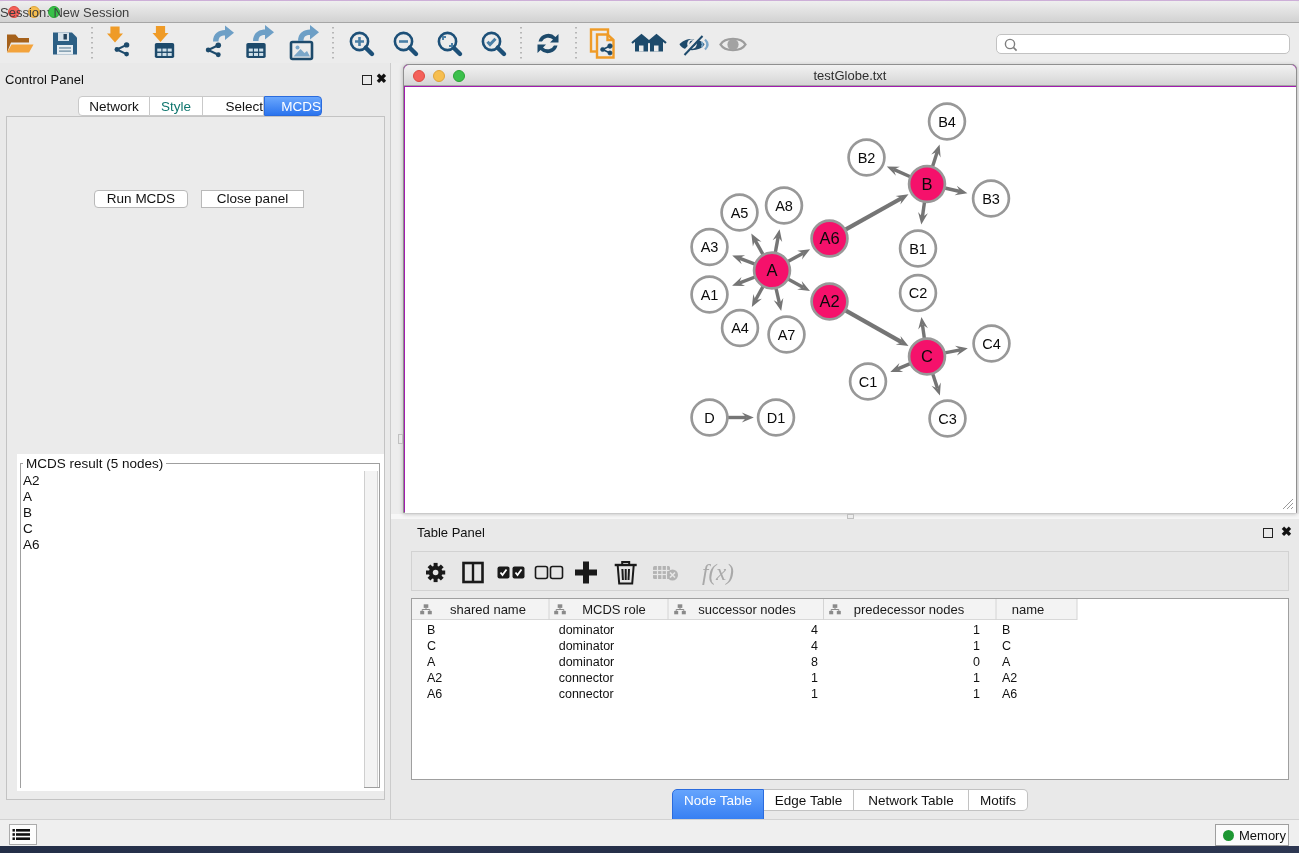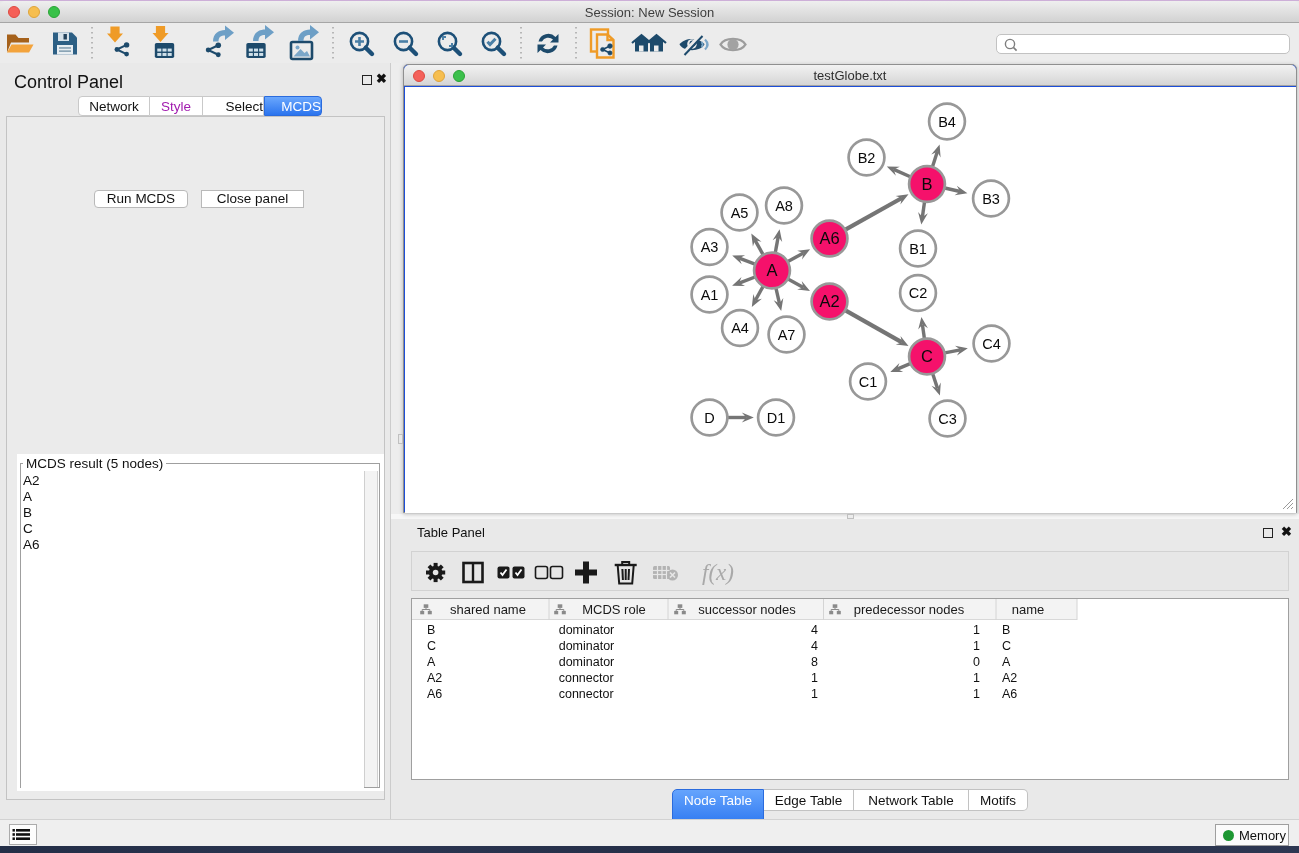--- a/index.html
+++ b/index.html
@@ -11,21 +11,21 @@
 </style>
 </head>
 <body>
 
 <div class="abs" style="left:0;top:0;width:1299px;height:1px;background:#cdafd8"></div>
 
 <div class="abs" style="left:0;top:1px;width:1299px;height:22px;background:linear-gradient(#efefef,#d2d2d2);border-bottom:1px solid #a6a6a6;border-radius:5px 5px 0 0">
   <div class="ttl-dot" style="left:8px;top:5px;background:#f56058;border:0.5px solid #dd4a41"></div>
   <div class="ttl-dot" style="left:28px;top:5px;background:#f6be4f;border:0.5px solid #dfa43a"></div>
   <div class="ttl-dot" style="left:48px;top:5px;background:#38c148;border:0.5px solid #2aa436"></div>
-  <div class="abs" style="left:0;width:1299px;top:4px;text-align:center;font-size:13px;color:#3e3e3e">Session: New Session</div>
+  <div class="abs" style="left:0;width:1299px;top:4px;font-size:13px;color:#3e3e3e">Session: New Session</div>
 </div>
 
 <div class="abs" id="toolbar" style="left:0;top:23px;width:1299px;height:40px;background:#ececec">
   <svg width="1299" height="40" style="position:absolute;left:0;top:0">
 <defs>
 <g id="mag">
           <circle cx="0" cy="0" r="8.6" fill="none" stroke="#1d5078" stroke-width="2.6"></circle>
           <path d="M6.2 6.2 L12.5 12.5" stroke="#1d5078" stroke-width="4.4" stroke-linecap="round"></path>
         </g>
 <g id="share">
@@ -163,29 +163,29 @@
 <div style="position:absolute;left:996px;top:10.5px;width:294px;height:20px;background:#fff;border:1px solid #c2c2c2;border-radius:5px">
 <svg width="16" height="16" style="position:absolute;left:6px;top:2px">
         <circle cx="7" cy="7" r="4.6" fill="none" stroke="#7e7e7e" stroke-width="1.4"></circle>
         <path d="M10.4 10.4 L13.6 13.6" stroke="#7e7e7e" stroke-width="1.6"></path>
       </svg>
 </div>
 
 </div>
 
 <div class="abs" style="left:0;top:63px;width:390px;height:756px;background:#e9e9e9">
-  <div class="abs" style="left:14px;top:9px;font-size:18px;color:#111">Control Panel</div>
+  <div class="abs" style="left:5px;top:9px;font-size:13px;color:#111">Control Panel</div>
   <div class="abs" style="left:362px;top:12px;width:10px;height:10px;border:1.5px solid #222"></div>
   <div class="abs" style="left:376px;top:8px;font-size:13px;font-weight:bold;color:#111">✖</div>
 
   <div class="abs" style="left:6px;top:53px;width:379px;height:684px;background:#ebebeb;border:1px solid #c3c3c3"></div>
 
   <div class="abs" style="left:78px;top:33px;width:244px;height:14px;font-size:13.5px">
     <div class="abs" style="left:0;top:0;width:72px;height:20px;background:#fff;border:1px solid #c9c9c9;border-radius:4px 0 0 4px;text-align:center;line-height:19px;color:#111">Network</div>
-    <div class="abs" style="left:72px;top:0;width:53px;height:20px;background:#fff;border:1px solid #c9c9c9;border-left:none;text-align:center;line-height:19px;color:#a21caf">Style</div>
+    <div class="abs" style="left:72px;top:0;width:53px;height:20px;background:#fff;border:1px solid #c9c9c9;border-left:none;text-align:center;line-height:19px;color:#0f766e">Style</div>
     <div class="abs" style="left:125px;top:0;width:61px;height:20px;background:#fff;border:1px solid #c9c9c9;border-left:none;text-align:right;line-height:19px;color:#111">Select</div>
     <div class="abs" style="left:186px;top:0;width:58px;height:20px;background:linear-gradient(#6aa7fd,#2b74ee);border:1px solid #2a6bdd;border-radius:0 4px 4px 0;text-align:right;line-height:19px;color:#fff">MCDS</div>
   </div>
 
 
 
   <div class="abs" style="left:94px;top:127px;width:94px;height:18px;background:#fff;border:1px solid #b9b9b9;border-radius:4px;text-align:center;font-size:13.5px;line-height:16px;color:#111">Run MCDS</div>
   <div class="abs" style="left:201px;top:127px;width:103px;height:18px;background:#fff;border:1px solid #b9b9b9;border-radius:0;text-align:center;font-size:13.5px;line-height:16px;color:#111">Close panel</div>
 
   <div class="abs" style="left:17px;top:391px;width:367px;height:337px;background:#fff"></div>
@@ -193,21 +193,21 @@
   <div class="abs" style="left:23px;top:393px;background:#fff;padding:0 3px;font-size:13.5px;color:#111">MCDS result (5 nodes)</div>
   <div class="abs" style="left:21px;top:410px;width:343px;height:317px;background:#fff;font-size:13.5px;color:#111;line-height:16px;padding-left:2px">A2<br>A<br>B<br>C<br>A6</div>
   <div class="abs" style="left:364px;top:408px;width:14px;height:316px;background:#f3f3f3;border-left:1px solid #cfcfcf;border-right:1px solid #cfcfcf"></div>
 </div>
 
 <div class="abs" style="left:390px;top:63px;width:1px;height:756px;background:#cccccc"></div>
 
 <div class="abs" style="left:391px;top:63px;width:908px;height:456px;background:#ededed"></div>
 <div class="abs" style="left:391px;top:513.5px;width:908px;height:5.5px;background:#f7f7f7"></div>
 
-<div class="abs" style="left:403px;top:64px;width:894px;height:449px;background:#1d4ed8;border:1px solid #8f8f8f;border-radius:5px 5px 0 0;box-shadow:0 1px 4px rgba(0,0,0,0.25)">
+<div class="abs" style="left:403px;top:64px;width:894px;height:449px;background:#a21caf;border:1px solid #8f8f8f;border-radius:5px 5px 0 0;box-shadow:0 1px 4px rgba(0,0,0,0.25)">
   <div class="abs" style="left:0;top:0;width:892px;height:21px;background:linear-gradient(#f2f2f2,#d5d5d5);border-bottom:1px solid #a3a3a3;border-radius:5px 5px 0 0">
     <div class="ttl-dot" style="left:9px;top:4.5px;background:#f4615a;border:0.5px solid #dd4a41"></div>
     <div class="ttl-dot" style="left:29px;top:4.5px;background:#f6be4f;border:0.5px solid #dfa43a"></div>
     <div class="ttl-dot" style="left:49px;top:4.5px;background:#3cc04c;border:0.5px solid #2aa436"></div>
     <div class="abs" style="left:0;width:892px;top:3px;text-align:center;font-size:13px;color:#2e2e2e">testGlobe.txt</div>
   </div>
   <div class="abs" id="canvas" style="left:1px;top:22px;width:891px;height:426px;background:#fff;overflow:hidden">
     <svg width="891" height="426" style="position:absolute;left:0;top:0" font-family="'Liberation Sans',sans-serif">
         <line x1="350.0" y1="190.0" x2="334.1" y2="196.1" stroke="#757575" stroke-width="3.4"></line>
         <polygon points="327.1,198.8 336.5,189.9 334.1,196.1 340.1,199.1" fill="#757575"></polygon>

